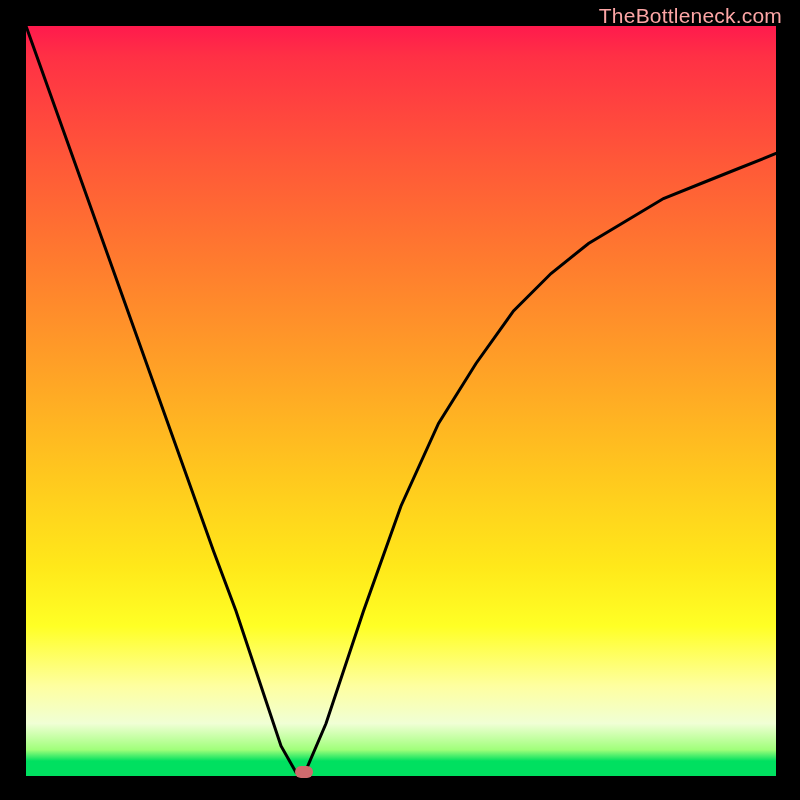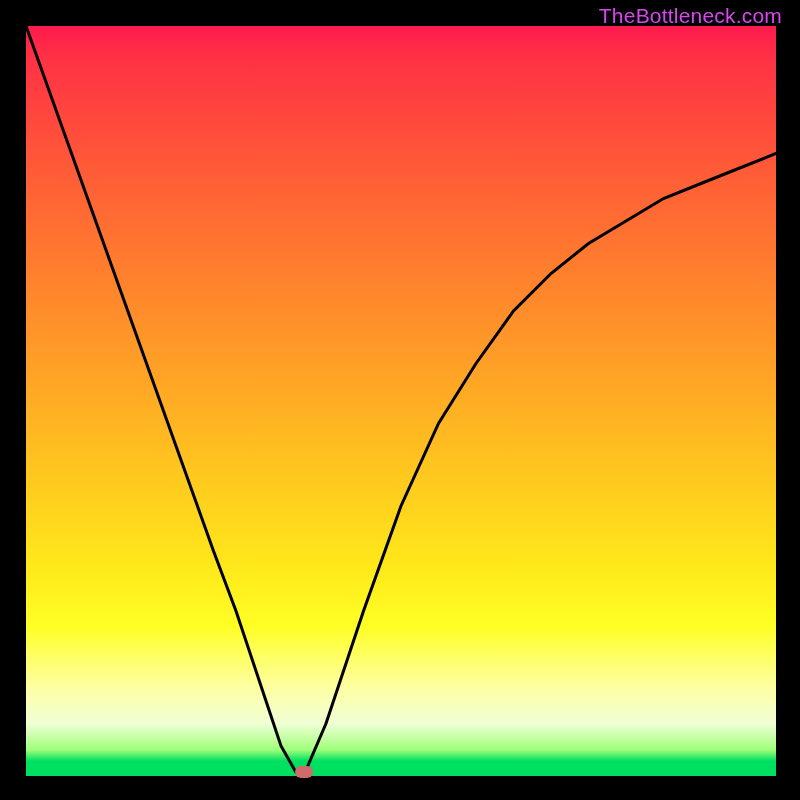--- a/index.html
+++ b/index.html
@@ -31,21 +31,21 @@
       #00e060 98%,
       #00e060 100%
     );
   }
   .watermark {
     position: absolute;
     top: 4px;
     right: 18px;
     font-family: Arial, Helvetica, sans-serif;
     font-size: 21px;
-    color: #d946ef;
+    color: #fca5a5;
     letter-spacing: 0.2px;
   }
   .curve {
     position: absolute;
     left: 0;
     top: 0;
     width: 750px;
     height: 750px;
   }
   .marker {

